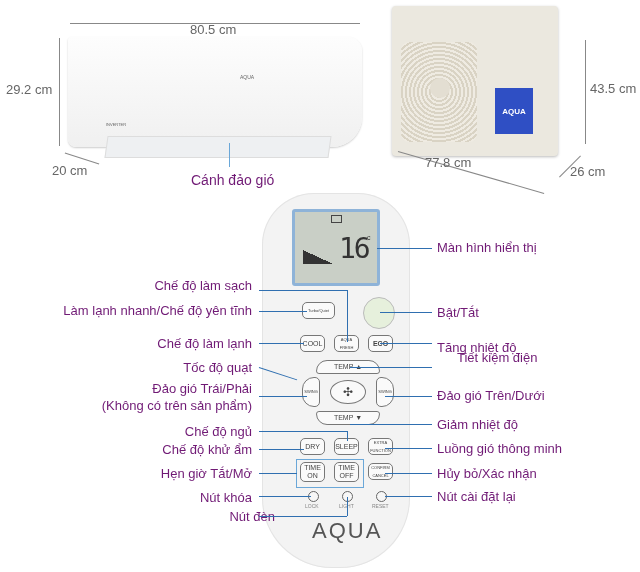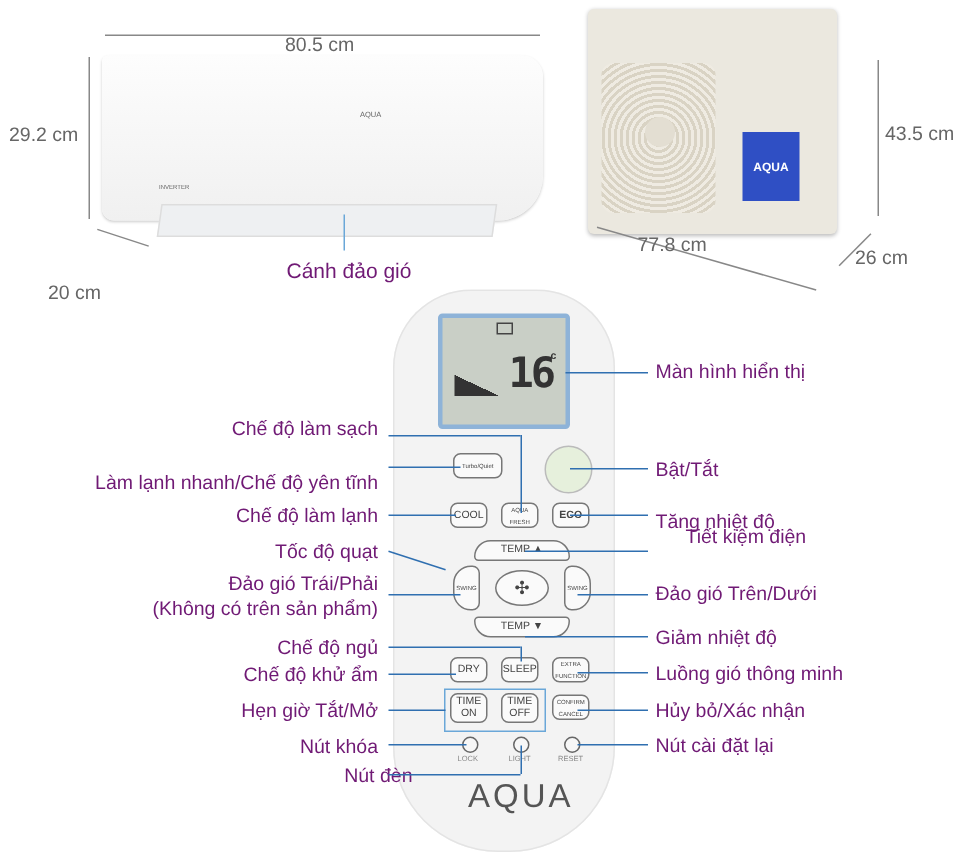--- a/index.html
+++ b/index.html
@@ -4,41 +4,41 @@
 <style>
   html,body{margin:0;padding:0;background:#fff;}
   body{width:640px;height:572px;position:relative;overflow:hidden;font-family:"Liberation Sans",sans-serif;color:#555;}
   .abs{position:absolute;}
   .dim{font-size:13px;color:#666;}
   .lbl{font-size:13px;color:#701a75;white-space:nowrap;line-height:15px;}
   .lbl.r{text-align:right;}
   .line{position:absolute;background:#2f6fb0;height:1px;}
   .vline{position:absolute;background:#2f6fb0;width:1px;}
   .remote{position:absolute;left:262px;top:193px;width:148px;height:375px;background:#f3f3f3;border-radius:52px 52px 70px 70px;box-shadow:inset 0 0 0 1px #e4e4e4;}
-  .lcd{position:absolute;left:292px;top:209px;width:82px;height:71px;background:#c9cfc6;border:3px solid #8eb3d8;border-radius:3px;font-weight:bold;}
+  .lcd{position:absolute;left:292px;top:209px;width:82px;height:71px;background:#c9cfc6;border:3px solid #8eb3d8;border-radius:3px;}
   .btn{position:absolute;background:#fafafa;border:1.5px solid #777;border-radius:5px;font-size:7px;color:#444;text-align:center;box-sizing:border-box;display:flex;align-items:center;justify-content:center;line-height:8px;}
   .small{font-size:4px;}
   .dot{position:absolute;width:9px;height:9px;border:1.3px solid #666;border-radius:50%;background:#f7f7f7;}
   .tiny{position:absolute;font-size:5px;color:#888;}
 </style>
 </head>
 <body>
 
 <div>
   <div class="abs" style="left:68px;top:37px;width:294px;height:110px;background:linear-gradient(#fdfdfd,#f0f0f0);border-radius:4px 14px 30px 8px;box-shadow:0 1px 2px #ccc;"></div>
   <div class="abs" style="left:106px;top:136px;width:222px;height:20px;background:#eef0f2;transform:skewX(-8deg);border:1px solid #ddd;"></div>
   <div class="abs" style="left:240px;top:74px;font-size:5px;color:#666;">AQUA</div>
   <div class="abs" style="left:106px;top:122px;font-size:4px;color:#666;">INVERTER</div>
 
   <div class="abs" style="left:70px;top:23px;width:290px;height:1px;background:#888;"></div>
   <div class="abs dim" style="left:190px;top:10px;margin-top:12px;">80.5 cm</div>
   <div class="abs" style="left:59px;top:38px;width:1px;height:108px;background:#888;"></div>
   <div class="abs dim" style="left:6px;top:82px;">29.2 cm</div>
   <div class="abs" style="left:64px;top:158px;width:36px;height:1px;background:#888;transform:rotate(18deg);"></div>
-  <div class="abs dim" style="left:32px;top:163px;margin-top:24px;">20 cm</div>
+  <div class="abs dim" style="left:52px;top:163px;">20 cm</div>
   <div class="vline" style="left:229px;top:143px;height:24px;background:#6aa7d8;"></div>
   <div class="abs lbl" style="left:191px;top:173px;font-size:14px;">Cánh đảo gió</div>
 </div>
 
 <div>
   <div class="abs" style="left:392px;top:6px;width:166px;height:150px;background:#ebe8df;border-radius:4px;box-shadow:0 1px 3px #bbb;"></div>
   <div class="abs" style="left:401px;top:42px;width:76px;height:100px;border-radius:8px;background:repeating-radial-gradient(circle at 38px 50px,#d9d3c4 0 2px,#efebe2 2px 4px);"></div>
   <div class="abs" style="left:430px;top:78px;width:20px;height:20px;border-radius:50%;background:#e3ded2;"></div>
   <div class="abs" style="left:495px;top:88px;width:38px;height:46px;background:#2f4fc4;display:flex;align-items:center;justify-content:center;">
     <span style="color:#fff;font-size:8px;font-weight:bold;">AQUA</span>
@@ -85,21 +85,21 @@
 
 <div class="dot" style="left:308px;top:491px;"></div>
 <div class="dot" style="left:342px;top:491px;"></div>
 <div class="dot" style="left:376px;top:491px;"></div>
 <div class="tiny" style="left:305px;top:503px;">LOCK</div>
 <div class="tiny" style="left:339px;top:503px;">LIGHT</div>
 <div class="tiny" style="left:372px;top:503px;">RESET</div>
 <div class="abs" style="left:312px;top:518px;font-size:22px;letter-spacing:2px;color:#555;">AQUA</div>
 
 <div class="abs lbl r" style="right:388px;top:278px;">Chế độ làm sạch</div>
-<div class="abs lbl r" style="right:388px;top:303px;margin-top:11px;">Làm lạnh nhanh/Chế độ yên tĩnh</div>
+<div class="abs lbl r" style="right:388px;top:303px;">Làm lạnh nhanh/Chế độ yên tĩnh</div>
 <div class="abs lbl r" style="right:388px;top:336px;">Chế độ làm lạnh</div>
 <div class="abs lbl r" style="right:388px;top:360px;">Tốc độ quạt</div>
 <div class="abs lbl r" style="right:388px;top:381px;">Đảo gió Trái/Phải</div>
 <div class="abs lbl r" style="right:388px;top:398px;">(Không có trên sản phẩm)</div>
 <div class="abs lbl r" style="right:388px;top:424px;">Chế độ ngủ</div>
 <div class="abs lbl r" style="right:388px;top:442px;">Chế độ khử ẩm</div>
 <div class="abs lbl r" style="right:388px;top:466px;">Hẹn giờ Tắt/Mở</div>
 <div class="abs lbl r" style="right:388px;top:490px;">Nút khóa</div>
 <div class="abs lbl r" style="right:365px;top:509px;">Nút đèn</div>
 

